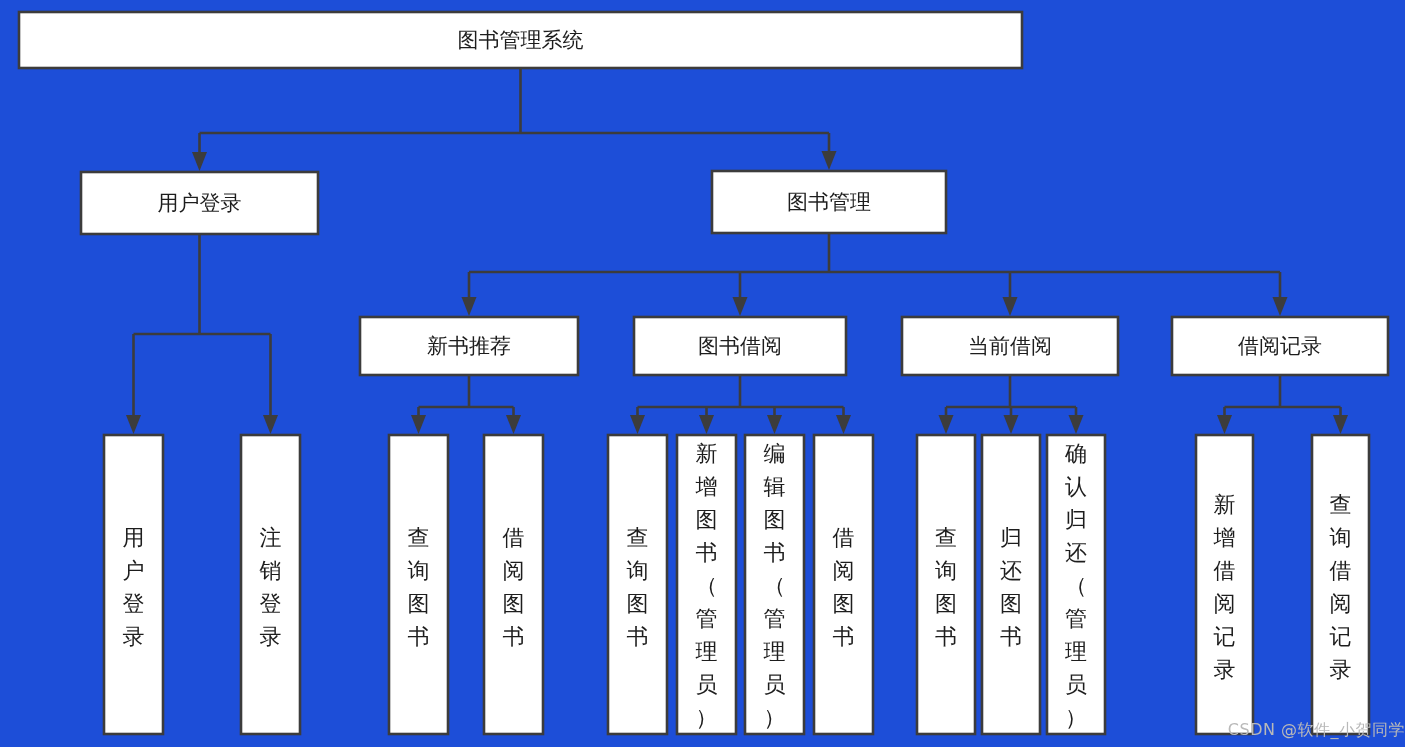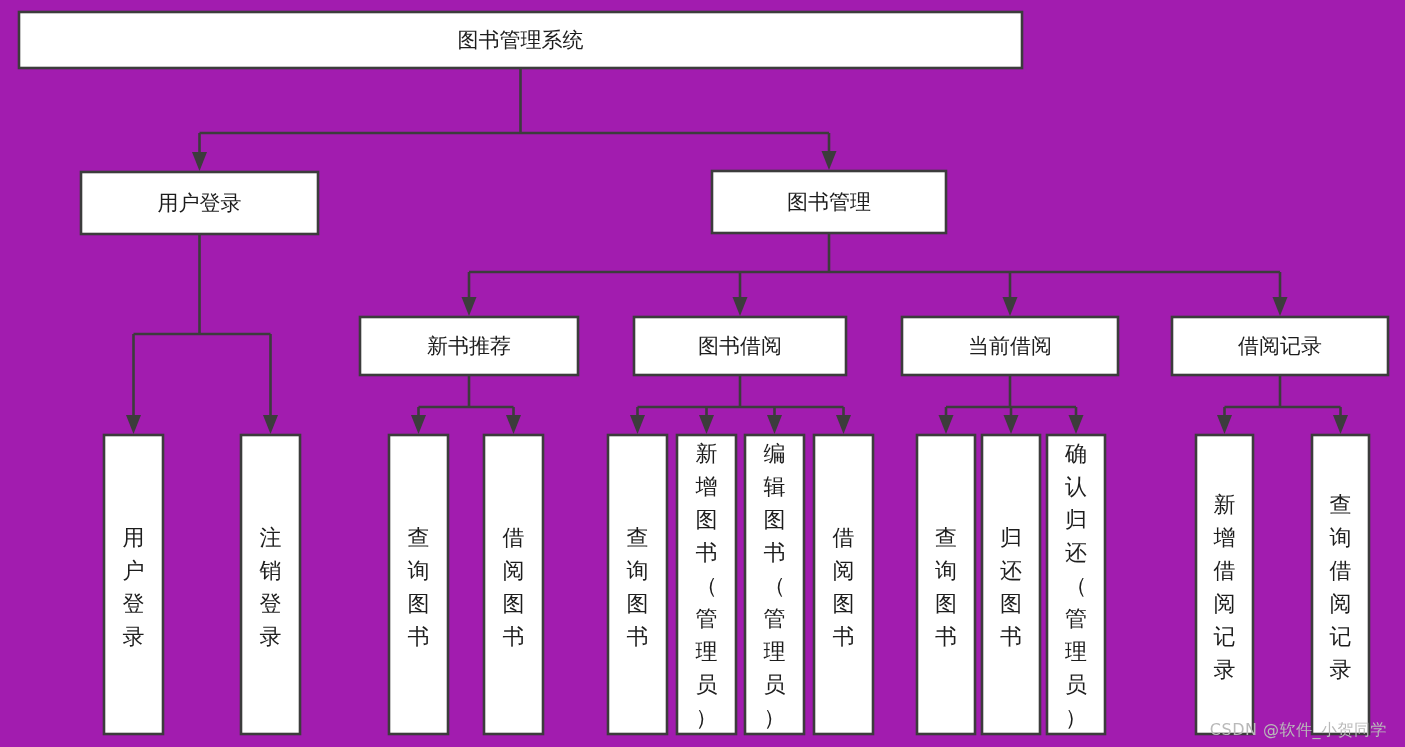--- a/index.html
+++ b/index.html
@@ -11,21 +11,21 @@
   body {
     width: 1405px;
     height: 747px;
     font-family: "DejaVu Sans", "Liberation Sans", sans-serif;
     overflow: hidden;
   }
   #diagram-root {
     position: relative;
     width: 1405px;
     height: 747px;
-    background: #a21caf;
+    background: #1d4ed8;
   }
   svg.flowchart {
     position: absolute;
     left: 0;
     top: 0;
     width: 1405px;
     height: 747px;
     display: block;
   }
   .node-box {
@@ -51,21 +51,21 @@
     dominant-baseline: middle;
   }
   .node-label-vertical {
     fill: #1d1d1d;
     font-family: "DejaVu Sans", "Liberation Sans", sans-serif;
     font-size: 22px;
     text-anchor: middle;
   }
   .watermark-text {
     position: absolute;
-    right: 18px;
+    right: 0;
     bottom: 6px;
     font-family: "DejaVu Sans", "Liberation Sans", sans-serif;
     font-size: 16px;
     color: #b9b9b9;
     white-space: nowrap;
     letter-spacing: 0.5px;
     user-select: none;
   }
 </style>
 </head>

